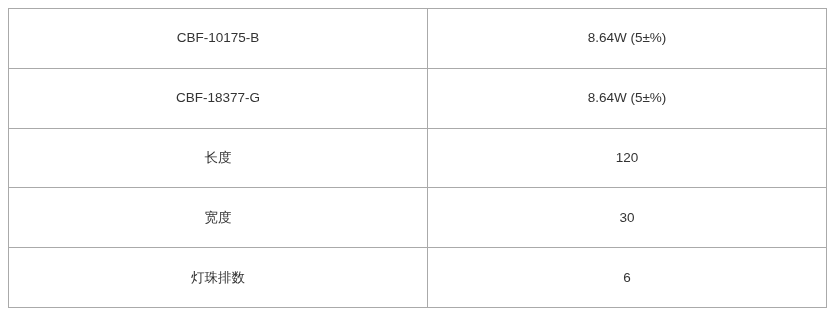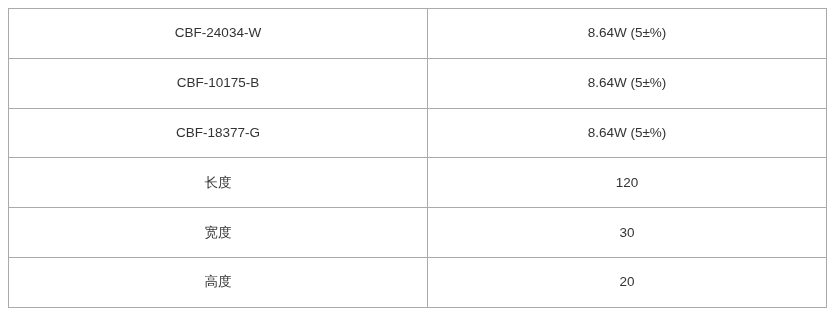--- a/index.html
+++ b/index.html
@@ -45,24 +45,20 @@
     width: 390px;
   }
 </style>
 </head>
 <body>
 
 <div class="spec-table-wrap">
   <table class="spec-table">
     <tbody>
 
-      <tr>
-        <td class="col-label">CBF-24034-W</td>
-        <td class="col-value">8.64W (5±%)</td>
-      </tr>
 
       <tr>
         <td class="col-label">CBF-10175-B</td>
         <td class="col-value">8.64W (5±%)</td>
       </tr>
 
       <tr>
         <td class="col-label">CBF-18377-G</td>
         <td class="col-value">8.64W (5±%)</td>
       </tr>
@@ -72,21 +68,21 @@
       <tr>
         <td class="col-label">长度</td>
         <td class="col-value">120</td>
       </tr>
 
       <tr>
         <td class="col-label">宽度</td>
         <td class="col-value">30</td>
       </tr>
 
+
       <tr>
-        <td class="col-label">高度</td>
-        <td class="col-value">20</td>
+        <td class="col-label">灯珠排数</td>
+        <td class="col-value">6</td>
       </tr>
-
 
     </tbody>
   </table>
 </div>
 
 </body></html>

